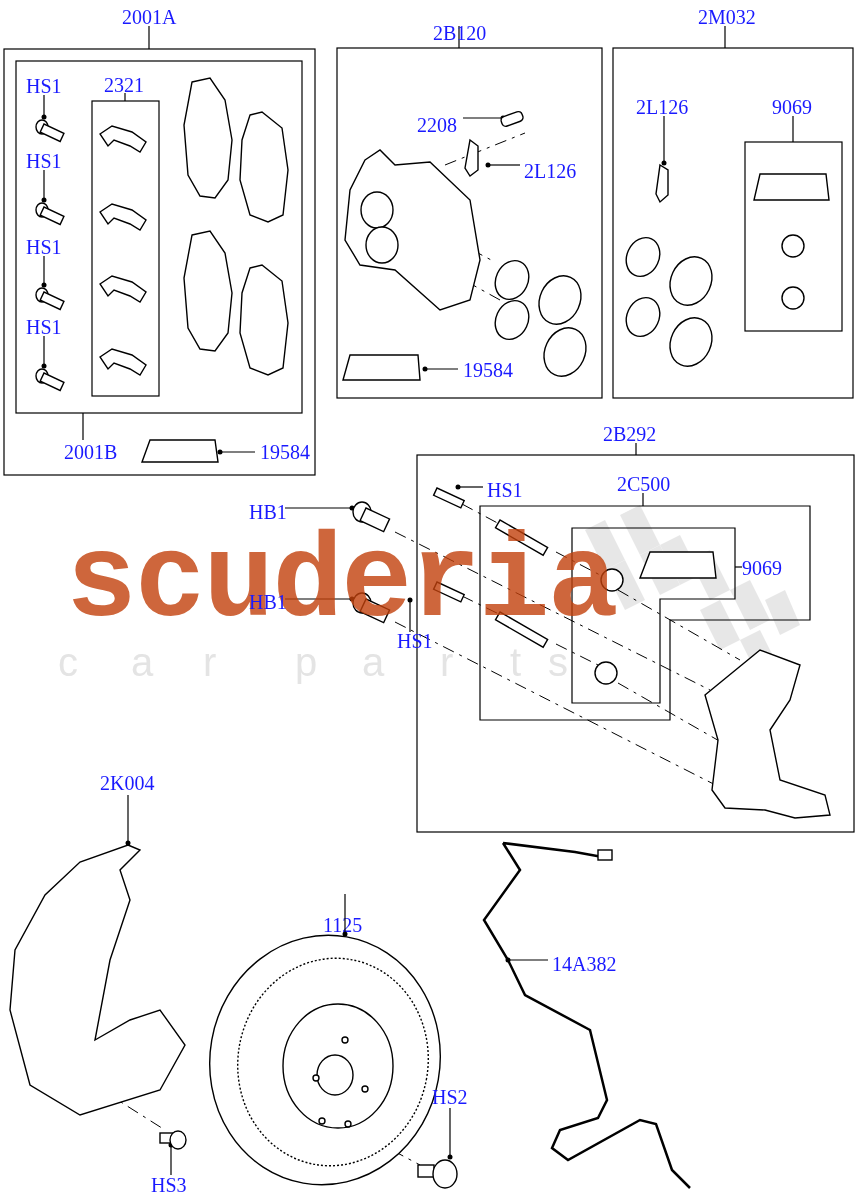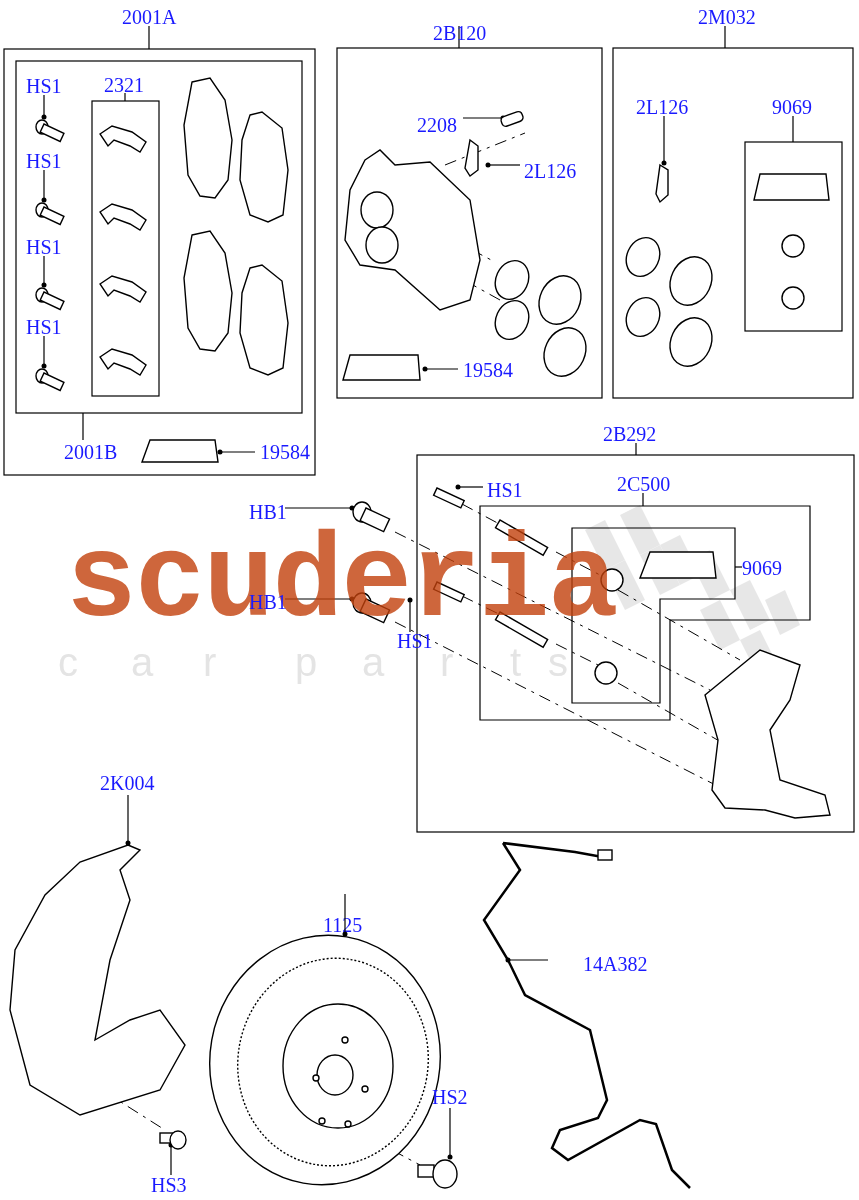--- a/index.html
+++ b/index.html
@@ -256,21 +256,21 @@
   <span class="lbl" style="left:487px; top:482px;">HS1</span>
   <span class="lbl" style="left:617px; top:476px;">2C500</span>
   <span class="lbl" style="left:249px; top:504px;">HB1</span>
   <span class="lbl" style="left:249px; top:594px;">HB1</span>
   <span class="lbl" style="left:397px; top:633px;">HS1</span>
   <span class="lbl" style="left:742px; top:560px;">9069</span>
   <span class="lbl" style="left:100px; top:775px;">2K004</span>
   <span class="lbl" style="left:151px; top:1177px;">HS3</span>
   <span class="lbl" style="left:323px; top:876px;margin-top:41px;">1125</span>
   <span class="lbl" style="left:432px; top:1089px;">HS2</span>
-  <span class="lbl" style="left:552px; top:956px;margin-left:31px;">14A382</span>
+  <span class="lbl" style="left:552px; top:956px;">14A382</span>
 </div>
 
 <svg width="859" height="1200" style="position:absolute;left:0;top:0;pointer-events:none;">
   <g stroke="#000" stroke-width="1.2" fill="none">
     <line x1="128" y1="795" x2="128" y2="843"></line>
     <line x1="171" y1="1145" x2="171" y2="1175"></line>
     <line x1="345" y1="894" x2="345" y2="934"></line>
     <line x1="450" y1="1108" x2="450" y2="1157"></line>
     <line x1="508" y1="960" x2="548" y2="960"></line>
     <line x1="250" y1="462" x2="220" y2="452" stroke="none"></line>

